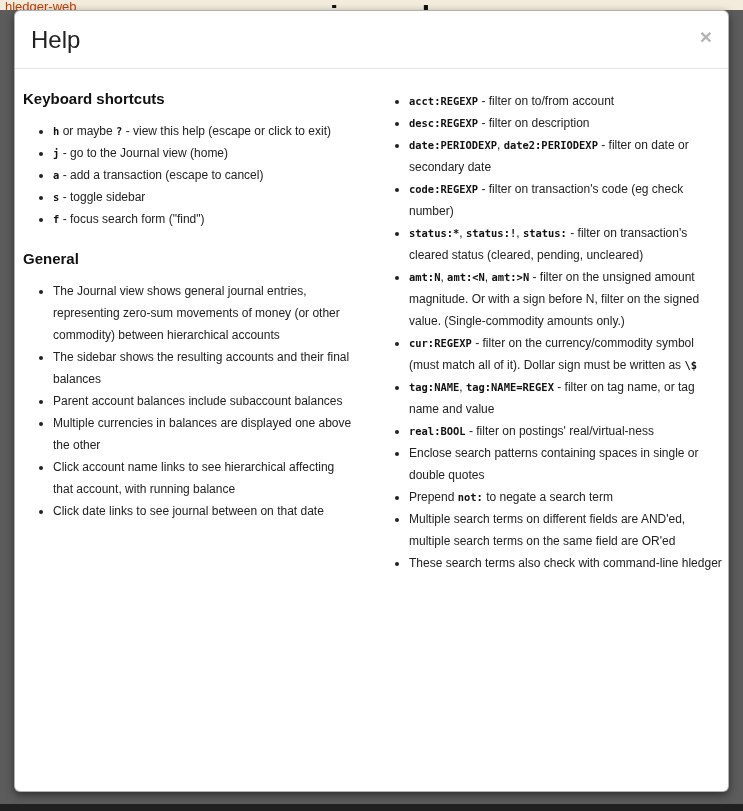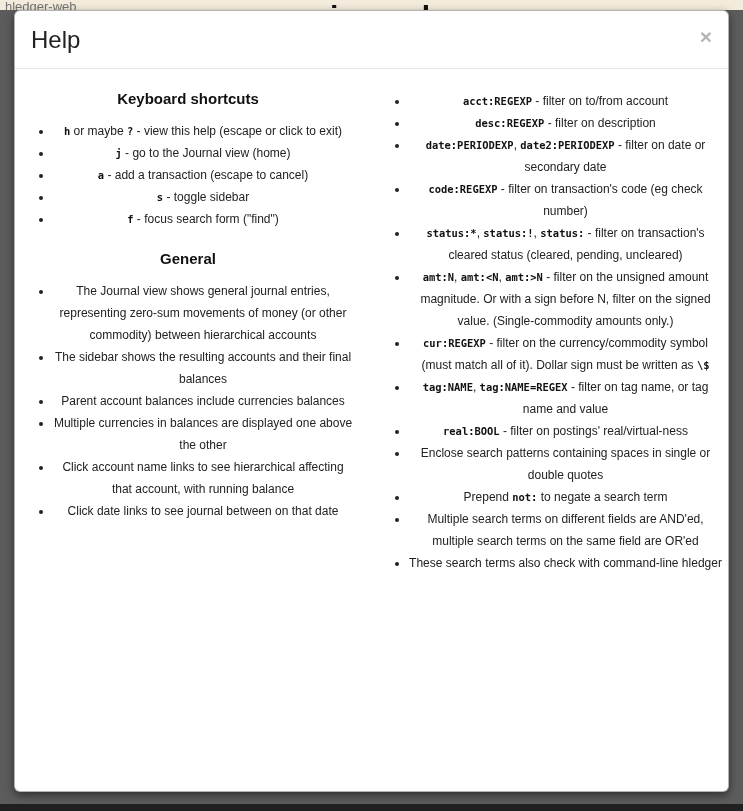--- a/index.html
+++ b/index.html
@@ -1,37 +1,37 @@
 <!DOCTYPE html>
 <html><head>
 <meta charset="utf-8">
 <style>
   html,body{margin:0;padding:0;background:#888;}
   #screen{position:relative;width:743px;height:811px;overflow:hidden;background:#fff;
           font-family:"Liberation Sans","DejaVu Sans",sans-serif;color:#222;}
 
   
   .topbar{position:absolute;top:0;left:0;width:100%;height:10px;background:#f3ecdc;overflow:hidden;z-index:2;}
-  .brand{position:absolute;left:5px;top:0;font-size:13px;line-height:14px;color:#737373;
+  .brand{position:absolute;left:5px;top:0;font-size:13px;line-height:14px;color:#c2410c;
          text-decoration:underline;white-space:nowrap;cursor:pointer;}
   .page-title-frag{position:absolute;left:330px;top:0;font-size:30px;line-height:34px;font-weight:bold;
                    color:#111;white-space:nowrap;}
   .overlay{position:absolute;top:0;left:0;right:0;bottom:0;background:rgba(0,0,0,0.64);z-index:1;}
   .bottom-edge{position:absolute;left:0;right:0;bottom:0;height:7px;background:#202020;z-index:2;}
 
   
   .modal-box{position:absolute;left:14px;right:14px;top:10px;height:780px;background:#fff;
              border:1px solid rgba(0,0,0,0.3);border-radius:6px;box-shadow:0 3px 9px rgba(0,0,0,0.5);
              z-index:3;display:flex;flex-direction:column;overflow:hidden;}
   .modal-header{position:relative;padding:14px 24px 13px 16px;border-bottom:1px solid #e5e5e5;flex:0 0 auto;}
   .modal-title{font-size:24px;line-height:30px;font-weight:500;color:#222;}
   .close-btn{position:absolute;right:14px;top:13px;border:none;background:none;font-size:21px;
              font-weight:bold;color:#b4b4b4;cursor:pointer;line-height:1;padding:2px;font-family:inherit;}
   .modal-body{flex:1 1 auto;padding:21px 6px 10px 8px;overflow:hidden;}
-  .columns{display:grid;grid-template-columns:330px 1fr;column-gap:26px;text-align:center;}
+  .columns{display:grid;grid-template-columns:330px 1fr;column-gap:26px;}
 
   .section-heading{font-size:15px;font-weight:bold;color:#111;margin:0 0 13px 0;}
   .help-col ul{margin:0 0 14px 0;padding:0 0 0 30px;}
   .help-col .section-heading:not(:first-child){margin-top:20px;}
   .help-col li{font-size:12px;line-height:22px;color:#222;}
   code{font-family:"DejaVu Sans Mono","Liberation Mono",monospace;font-weight:bold;font-size:87%;color:#111;}
 </style>
 </head>
 <body>
 
@@ -58,21 +58,21 @@
               <li><code>h</code> or maybe <code>?</code> - view this help (escape or click to exit)</li>
               <li><code>j</code> - go to the Journal view (home)</li>
               <li><code>a</code> - add a transaction (escape to cancel)</li>
               <li><code>s</code> - toggle sidebar</li>
               <li><code>f</code> - focus search form ("find")</li>
             </ul>
             <div class="section-heading">General</div>
             <ul>
               <li>The Journal view shows general journal entries, representing zero-sum movements of money (or other commodity) between hierarchical accounts</li>
               <li>The sidebar shows the resulting accounts and their final balances</li>
-              <li>Parent account balances include currencies balances</li>
+              <li>Parent account balances include subaccount balances</li>
               <li>Multiple currencies in balances are displayed one above the other</li>
               <li>Click account name links to see hierarchical affecting that account, with running balance</li>
               <li>Click date links to see journal between on that date</li>
             </ul>
           </div>
         <div class="help-col">
             <ul>
               <li><code>acct:REGEXP</code> - filter on to/from account</li>
               <li><code>desc:REGEXP</code> - filter on description</li>
               <li><code>date:PERIODEXP</code>, <code>date2:PERIODEXP</code> - filter on date or secondary date</li>

